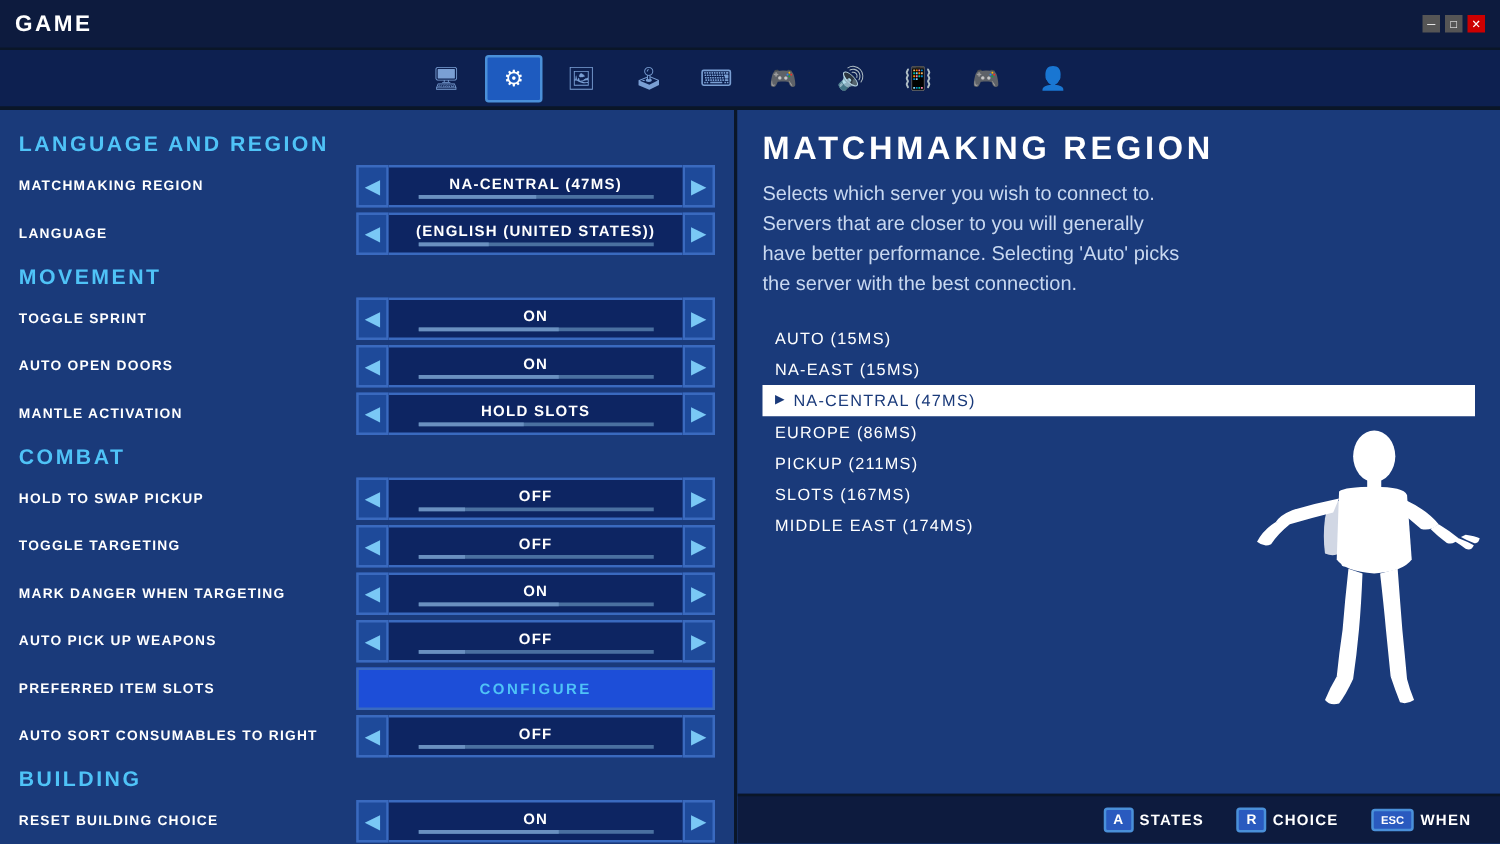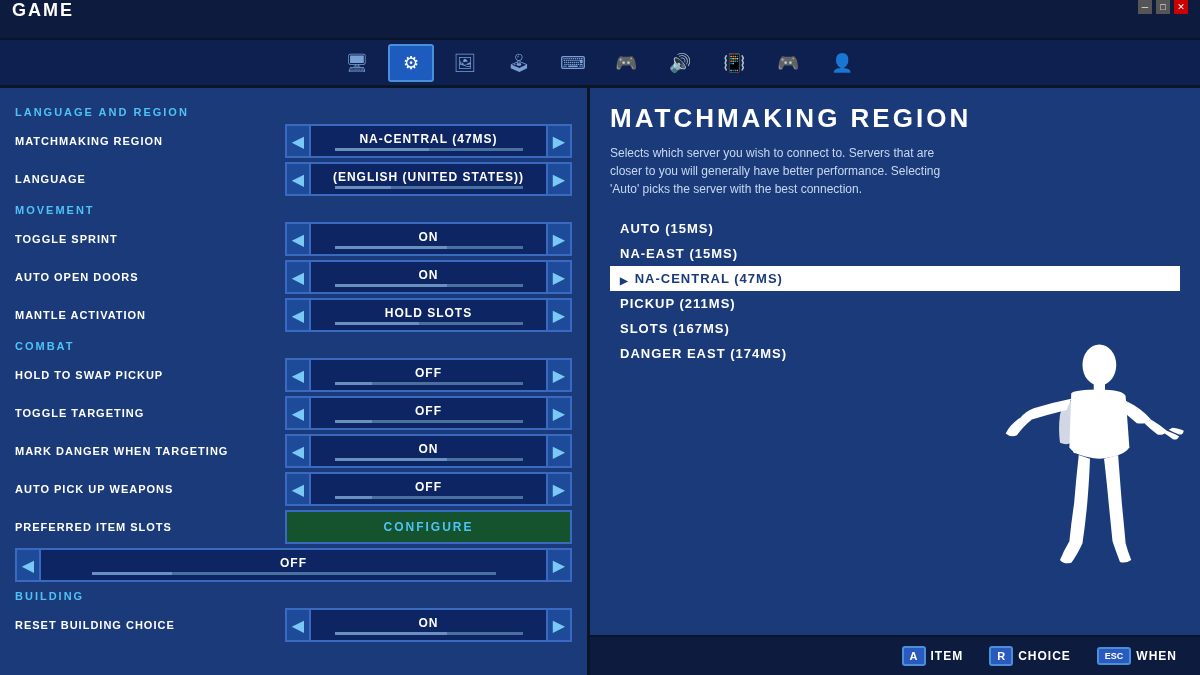--- a/index.html
+++ b/index.html
@@ -11,21 +11,21 @@
       color: white;
       overflow: hidden;
       position: relative;
     }
 
     
     .title-bar {
       background: #0d1b3e;
       height: 40px;
       display: flex;
-      align-items: flex-start;
+      align-items: center;
       justify-content: space-between;
       padding: 0 12px;
       border-bottom: 2px solid #0a1628;
     }
     .title-bar-left {
       font-size: 18px;
       font-weight: 900;
       letter-spacing: 2px;
       color: white;
     }
@@ -84,21 +84,21 @@
       background: #1a3a7a;
       overflow-y: auto;
       padding: 10px 15px;
       border-right: 3px solid #0a1628;
     }
     .left-panel::-webkit-scrollbar { width: 6px; }
     .left-panel::-webkit-scrollbar-track { background: #0d2050; }
     .left-panel::-webkit-scrollbar-thumb { background: #4a90d9; }
 
     .section-header {
-      font-size: 11px;
+      font-size: 17px;
       font-weight: 900;
       letter-spacing: 2px;
       color: #4fc3f7;
       margin: 8px 0 6px 0;
       text-transform: uppercase;
     }
 
     .setting-row {
       display: flex;
       align-items: center;
@@ -155,21 +155,21 @@
       background: #4a70a0;
       position: relative;
     }
     .value-bar-fill {
       height: 100%;
       background: #6a90c0;
     }
     .configure-btn {
       flex: 1;
       height: 34px;
-      background: #14532d;
+      background: #1d4ed8;
       border: 2px solid #3a6abf;
       display: flex;
       align-items: center;
       justify-content: center;
       cursor: pointer;
     }
     .configure-text {
       font-size: 12px;
       font-weight: 900;
       letter-spacing: 2px;
@@ -187,39 +187,39 @@
 
     .right-title {
       font-size: 26px;
       font-weight: 900;
       letter-spacing: 3px;
       color: white;
       text-transform: uppercase;
       margin-bottom: 10px;
     }
     .right-desc {
-      font-size: 12px;
+      font-size: 16px;
       color: #c8d8f0;
       line-height: 1.5;
       margin-bottom: 18px;
       max-width: 340px;
     }
 
     .region-list {
       list-style: none;
     }
     .region-item {
       padding: 5px 10px;
       font-size: 13px;
-      font-weight: 700;
+      font-weight: 400;
       letter-spacing: 1px;
       cursor: pointer;
       color: white;
       display: flex;
-      align-items: flex-end;
+      align-items: flex-start;
       gap: 6px;
     }
     .region-item.selected {
       background: white;
       color: #1a3a7a;
     }
     .region-arrow {
       font-size: 10px;
     }
 
@@ -423,20 +423,21 @@
       </div>
       <div class="setting-row">
         <div class="setting-label">PREFERRED ITEM SLOTS</div>
         <div class="setting-control">
           <div class="configure-btn">
             <span class="configure-text">CONFIGURE</span>
           </div>
         </div>
       </div>
       <div class="setting-row">
+        <div class="setting-label">AUTO SORT CONSUMABLES TO RIGHT</div>
         <div class="setting-control">
           <div class="arrow-btn">◀</div>
           <div class="value-box">
             <div class="value-text">OFF</div>
             <div class="value-bar">
               <div class="value-bar-fill" style="width: 20%;"></div>
             </div>
           </div>
           <div class="arrow-btn">▶</div>
         </div>
@@ -465,27 +466,30 @@
           <span>AUTO (15MS)</span>
         </li>
         <li class="region-item">
           <span>NA-EAST (15MS)</span>
         </li>
         <li class="region-item selected">
           <span class="region-arrow">▶</span>
           <span>NA-CENTRAL (47MS)</span>
         </li>
         <li class="region-item">
+          <span>EUROPE (86MS)</span>
+        </li>
+        <li class="region-item">
           <span>PICKUP (211MS)</span>
         </li>
         <li class="region-item">
           <span>SLOTS (167MS)</span>
         </li>
         <li class="region-item">
-          <span>DANGER EAST (174MS)</span>
+          <span>MIDDLE EAST (174MS)</span>
         </li>
       </ul>
 
     <div class="character-container">
       <svg viewBox="0 0 200 320" class="character-svg">
 
         <g fill="white">
 
           <ellipse cx="110" cy="32" rx="18" ry="22"></ellipse>
 
@@ -515,21 +519,21 @@
           <rect x="82" y="118" width="54" height="8" rx="2"></rect>
 
           <path d="M80 70 Q70 72 68 85 Q66 100 68 115 Q75 118 80 115 Q82 100 82 80 Z" opacity="0.8"></path>
         </g>
       </svg>
     </div>
 
     <div class="bottom-bar">
       <div class="bottom-btn">
         <span class="btn-key">A</span>
-        <span class="btn-label">ITEM</span>
+        <span class="btn-label">STATES</span>
       </div>
       <div class="bottom-btn">
         <span class="btn-key">R</span>
         <span class="btn-label">CHOICE</span>
       </div>
       <div class="bottom-btn">
         <span class="btn-key" style="font-size:9px;">ESC</span>
         <span class="btn-label">WHEN</span>
       </div>
     </div>

